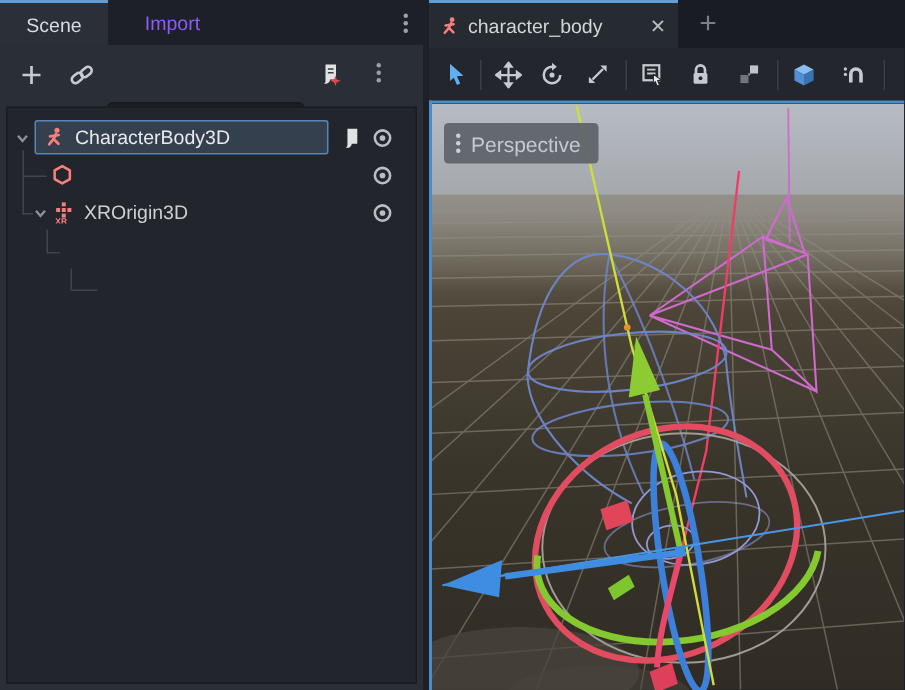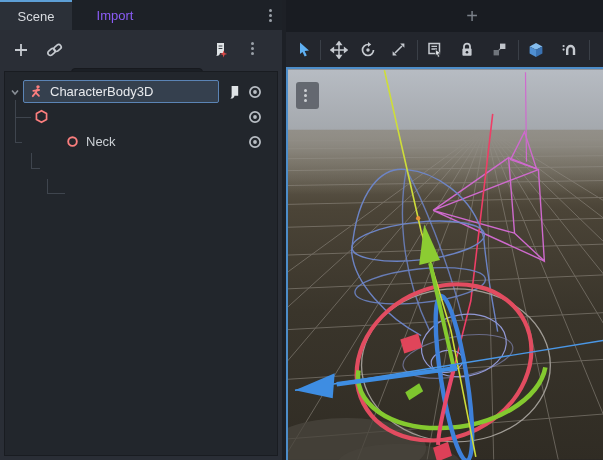--- a/index.html
+++ b/index.html
@@ -162,43 +162,66 @@
           <polygon points="8,1.8 13.4,4.9 13.4,11.1 8,14.2 2.6,11.1 2.6,4.9" stroke="#fb7e7e" stroke-width="1.8" fill="none" stroke-linejoin="round"></polygon>
         </svg>
         <div class="right-icons">
           <svg width="16" height="16" viewBox="0 0 16 16">
             <circle cx="8" cy="8" r="5.1" stroke="#b9bec4" stroke-width="1.7" fill="none"></circle>
             <circle cx="8" cy="8" r="1.9" fill="#b9bec4"></circle>
           </svg>
         </div>
       </div>
 
-
-
-      <div class="trow" style="padding-left:60px;">
+      <div class="trow" style="padding-left:16px;">
+        <svg class="chev" viewBox="0 0 12 12">
+          <path d="M3 4.5 L6 8 L9 4.5" stroke="#8a9097" stroke-width="1.6" fill="none"></path>
+        </svg>
         <svg class="nicon" viewBox="0 0 16 16">
-          <circle cx="8" cy="8" r="4.6" stroke="#fb7e7e" stroke-width="2" fill="none"></circle>
+          <g fill="#fb7e7e">
+            <rect x="6.6" y="1" width="2.8" height="2.8"></rect>
+            <rect x="6.6" y="5" width="2.8" height="2.8"></rect>
+            <rect x="2.6" y="5" width="2.8" height="2.8"></rect>
+            <rect x="10.6" y="5" width="2.8" height="2.8"></rect>
+            <rect x="6.6" y="9" width="2.8" height="2.8"></rect>
+            <text x="2" y="16" font-size="6" font-weight="bold" fill="#fb7e7e" font-family="Liberation Sans, sans-serif">XR</text>
+          </g>
         </svg>
-        <span>Neck</span>
+        <span>XROrigin3D</span>
         <div class="right-icons">
           <svg width="16" height="16" viewBox="0 0 16 16">
             <circle cx="8" cy="8" r="5.1" stroke="#b9bec4" stroke-width="1.7" fill="none"></circle>
             <circle cx="8" cy="8" r="1.9" fill="#b9bec4"></circle>
           </svg>
         </div>
       </div>
+
+
     </div>
   </div>
 </div>
 
 <div id="divider" class="abs"></div>
 
 <div id="right-panel" class="abs">
 
   <div id="vp-tabbar" class="abs">
+    <div id="vp-tab" class="abs">
+      <svg width="14" height="15" viewBox="0 0 16 16">
+        <g stroke="#fb7e7e" stroke-width="1.9" fill="none" stroke-linecap="round">
+          <circle cx="9.6" cy="3" r="1.8" fill="#fb7e7e" stroke="none"></circle>
+          <path d="M9 5.4 L7.2 9.2"></path>
+          <path d="M4.6 7.4 L10.8 6.4"></path>
+          <path d="M7.2 9.2 L4 13"></path>
+          <path d="M7.2 9.2 L10.6 12.6"></path>
+        </g>
+      </svg>
+      <span id="vp-tab-label">character_body</span>
+      <span id="vp-tab-close">✕</span>
+    </div>
     <div id="vp-newtab" class="abs">+</div>
   </div>
 
   <div id="vp-toolbar" class="abs">
     <div class="vtb" style="margin-left:6px">
       <svg width="17" height="17" viewBox="0 0 17 17">
         <path d="M4,1.5 L13,9.5 L8.6,9.9 L10.8,14.6 L8.7,15.6 L6.5,10.9 L4,13 Z" fill="#5fb0f2"></path>
       </svg>
     </div>
     <div class="vsep" style="margin:0 4px 0 4px"></div>
@@ -376,15 +399,16 @@
 
       <rect x="163" y="297" width="7" height="7" fill="#3e8de2" transform="rotate(-8 166 300)"></rect>
     </svg>
 
     <div id="perspective-btn" class="abs">
       <span class="dots-v">
           <i></i>
           <i></i>
           <i></i>
         </span>
+      <span id="perspective-label">Perspective</span>
     </div>
   </div>
 </div>
 
 </body></html>

